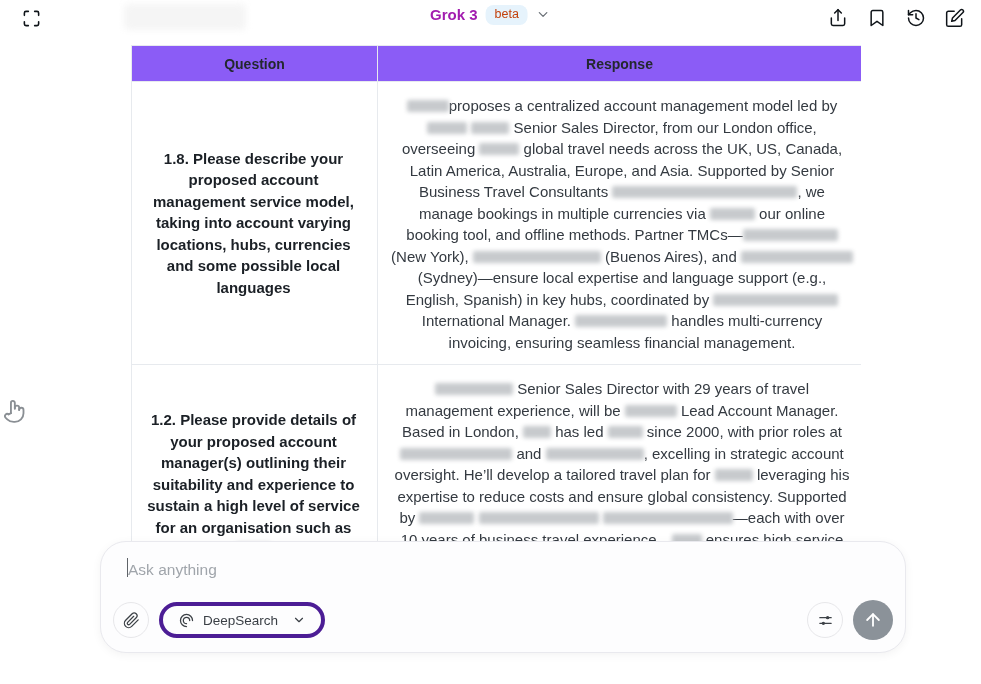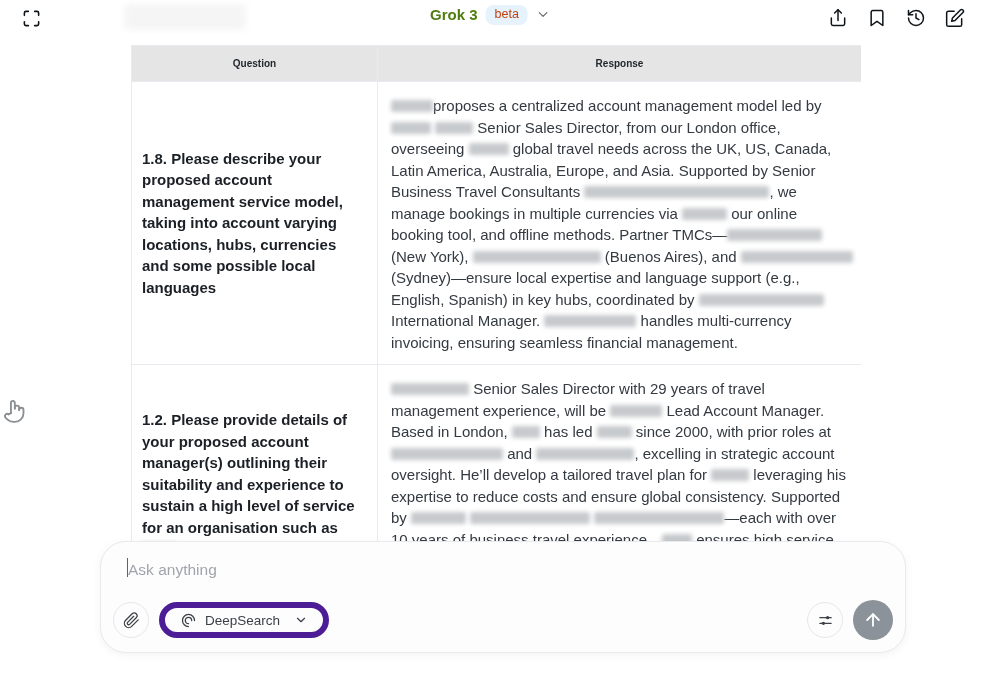--- a/index.html
+++ b/index.html
@@ -4,45 +4,45 @@
 <style>
   * { margin:0; padding:0; box-sizing:border-box; }
   html,body { width:981px; height:684px; background:#ffffff; font-family:"Liberation Sans", sans-serif; overflow:hidden; position:relative; }
 
   
   .topbar { position:absolute; top:0; left:0; width:981px; height:38px; background:#fff; }
   .icon-btn { background:none; border:none; cursor:pointer; display:inline-flex; align-items:center; justify-content:center; padding:2px; color:#0f1419; }
   .fullscreen-btn { position:absolute; left:20px; top:7px; }
   .blur-title { position:absolute; left:124px; top:4px; width:122px; height:26px; background:#f5f5f5; border-radius:5px; filter:blur(3px); }
   .model-switcher { position:absolute; left:50%; transform:translateX(-50%); top:5px; display:flex; align-items:center; gap:8px; background:none; border:none; cursor:pointer; }
-  .model-name { font-size:15px; font-weight:700; color:#4d7c0f; }
+  .model-name { font-size:15px; font-weight:700; color:#a21caf; }
   .beta-badge { font-size:12.5px; font-weight:500; color:#c2410c; background:#e6f3fc; border-radius:8px; padding:3px 9px 4px; line-height:1; }
   .topbar-right { position:absolute; right:14px; top:6px; display:flex; gap:15px; align-items:center; }
 
   
   .table-wrap { position:absolute; left:131px; top:45px; width:730px; height:515px; overflow:hidden; }
   table.qa { width:730px; border-collapse:collapse; table-layout:fixed; }
-  table.qa th, table.qa td { border:1px solid #e7eaee; }
-  table.qa th { height:36px; background:#e5e5e5; font-size:10px; font-weight:700; color:#23282e; text-align:center; }
+  table.qa th, table.qa td { border:1px solid #e7eaee;text-align:center; }
+  table.qa th { height:36px; background:#8b5cf6; font-size:14px; font-weight:700; color:#23282e; text-align:center; }
   col.q { width:246px; }
   col.r { width:484px; }
   td.qcell { vertical-align:middle; padding:14px 12px 14px 10px; font-size:15px; font-weight:700; color:#1b2026; line-height:21.5px; }
   td.rcell { vertical-align:top; padding:13px 8px 11px 13px; font-size:15px; color:#343a41; line-height:21.5px; }
   tr.row1 { height:275px; }
   tr.row2 { height:240px; }
   .redact { display:inline-block; height:12px; border-radius:2px; background:#c7cacd; filter:blur(2px); vertical-align:-1px; }
 
   
   .composer { position:absolute; left:100px; top:541px; width:806px; height:112px; background:#fdfdfe; border:1px solid #e9e9ee; border-radius:26px; box-shadow:0 2px 10px rgba(0,0,0,0.05); }
   .composer-input { position:absolute; left:27px; top:16px; width:730px; height:24px; border:none; outline:none; background:transparent; font-family:"Liberation Sans", sans-serif; font-size:15.5px; color:#30353b; }
   .composer-input::placeholder { color:#a0a5ab; opacity:1; }
   .caret { position:absolute; left:26px; top:16px; width:1px; height:19px; background:#5f6368; }
   .composer-controls { position:absolute; left:12px; right:12px; bottom:12px; display:flex; align-items:center; gap:10px; }
   .circle-btn { width:36px; height:36px; border-radius:50%; background:#fdfdfe; border:1px solid #e7e7ea; display:flex; align-items:center; justify-content:center; cursor:pointer; color:#3d4247; flex:0 0 auto; }
-  .pill-btn { height:36px; border-radius:18px; background:#fdfdfe; border:6px solid #4c1d95; display:flex; align-items:center; gap:8px; padding:0 15px; cursor:pointer; color:#3a3f45; font-size:13.5px; font-weight:500; font-family:"Liberation Sans", sans-serif; flex:0 0 auto; }
+  .pill-btn { height:36px; border-radius:18px; background:#fdfdfe; border:4px solid #4c1d95; display:flex; align-items:center; gap:8px; padding:0 15px; cursor:pointer; color:#3a3f45; font-size:13.5px; font-weight:500; font-family:"Liberation Sans", sans-serif; flex:0 0 auto; }
   .pill-btn .chev { margin-left:6px; display:flex; }
   .flex-spacer { flex:1 1 auto; }
   .send-btn { width:40px; height:40px; border-radius:50%; background:#8b9299; border:none; display:flex; align-items:center; justify-content:center; cursor:pointer; flex:0 0 auto; }
 
   
   .pointer-cursor { position:absolute; left:4px; top:398px; color:#8a8f94; }
 
   svg { display:block; }
 </style>
 </head>

